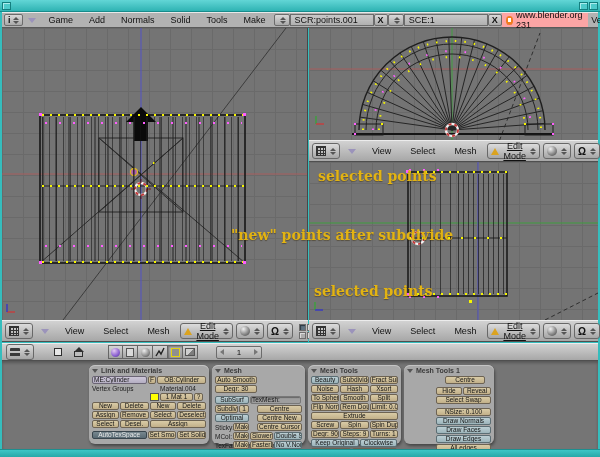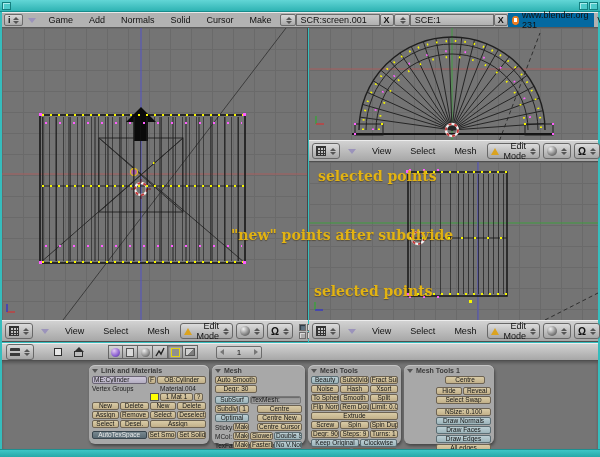--- a/index.html
+++ b/index.html
@@ -29,21 +29,21 @@
     border-radius:2px; height:12px; display:flex; align-items:center; padding:0 3px; }
   .spin { display:flex; flex-direction:column; gap:1px; margin-left:2px; }
   .spin i { width:0; height:0; border-left:3px solid transparent; border-right:3px solid transparent; }
   .spin i.up { border-bottom:3px solid #555; }
   .spin i.dn { border-top:3px solid #555; }
   .collapse-tri { width:0; height:0; border-left:4px solid transparent; border-right:4px solid transparent;
     border-top:5px solid #9b93bb; margin:0 5px; }
   .mb-field { background:linear-gradient(#c9c9c9,#b0b0b0); border:1px solid #6c6c6c;
     height:12px; display:flex; align-items:center; padding:0 4px; min-width:84px; }
   .x-btn { font-weight:bold; }
-  .mb-url { display:flex; align-items:center; gap:3px; background:#0369a1; height:14px;
+  .mb-url { display:flex; align-items:center; gap:3px; background:#fca5a5; height:14px;
     padding:0 4px; margin-left:auto; }
   .logo { width:9px; height:9px; border-radius:50%;
     background:radial-gradient(circle at 50% 42%, #fff 0 2px, #f07c1e 2px 5px, #c85a08 5px); }
   .mb-stats { padding:0 3px; white-space:nowrap; }
 
   
   .vp { position:absolute; background:#747474;
     background-image:linear-gradient(#6a6a6a 1px, transparent 1px),
                      linear-gradient(90deg,#6a6a6a 1px, transparent 1px);
     background-size:21px 21px; overflow:hidden; }
@@ -79,21 +79,21 @@
     border-radius:3px; height:16px; display:flex; align-items:center; padding:0 3px; gap:2px; }
   .grid-glyph { width:10px; height:10px;
     background-image:linear-gradient(#333 1px, transparent 1px), linear-gradient(90deg,#333 1px, transparent 1px);
     background-size:3px 3px; border:1px solid #333; }
   .tri-orange { width:0; height:0; border-left:4px solid transparent; border-right:4px solid transparent;
     border-bottom:7px solid #dba31f; }
   .sphere-glyph { width:10px; height:10px; border-radius:50%;
     background:radial-gradient(circle at 35% 30%, #f0f0f0, #8a8a8a 55%, #3c3c3c); }
   .omega { font-size:10px; font-weight:bold; }
   .mode-btn { width:84px; justify-content:flex-start; }
-  .mode-btn .lbl { flex:1; text-align:right; padding-left:2px; }
+  .mode-btn .lbl { flex:1; text-align:center; padding-left:2px;text-decoration:underline; }
   .layers { display:flex; gap:4px; margin-left:3px; }
   .lgrid { display:grid; gap:1px; }
   .lgrid.c5 { grid-template-columns:repeat(5,7px); grid-auto-rows:7px; }
   .lgrid.c3 { grid-template-columns:repeat(3,7px); grid-auto-rows:7px; }
   .lcell { background:#adadad; border:1px solid #6d6d6d; box-shadow:inset 1px 1px 0 #dadada; }
   .lcell.on { background:#5f7280; box-shadow:inset 1px 1px 1px #2d3a44; }
 
   
   .annot { position:absolute; z-index:50; font-family:"DejaVu Serif", serif;
     font-weight:bold; font-size:14px; color:#e2b313; text-shadow:0 1px 1px rgba(50,35,0,.45);
@@ -169,29 +169,29 @@
     <span class="spin">
         <i class="up"></i>
         <i class="dn"></i>
       </span>
   </span>
   <span class="collapse-tri"></span>
   <span class="menu-item">Game</span>
   <span class="menu-item">Add</span>
   <span class="menu-item">Normals</span>
   <span class="menu-item">Solid</span>
-  <span class="menu-item">Cursor</span>
+  <span class="menu-item">Tools</span>
   <span class="menu-item">Make</span>
   <span class="mini-raised">
     <span class="spin">
         <i class="up"></i>
         <i class="dn"></i>
       </span>
   </span>
-  <span class="mb-field">SCR:screen.001</span>
+  <span class="mb-field">SCR:points.001</span>
   <span class="mini-raised x-btn">X</span>
   <span style="width:10px"></span>
   <span class="mini-raised">
     <span class="spin">
         <i class="up"></i>
         <i class="dn"></i>
       </span>
   </span>
   <span class="mb-field">SCE:1</span>
   <span class="mini-raised x-btn">X</span>

